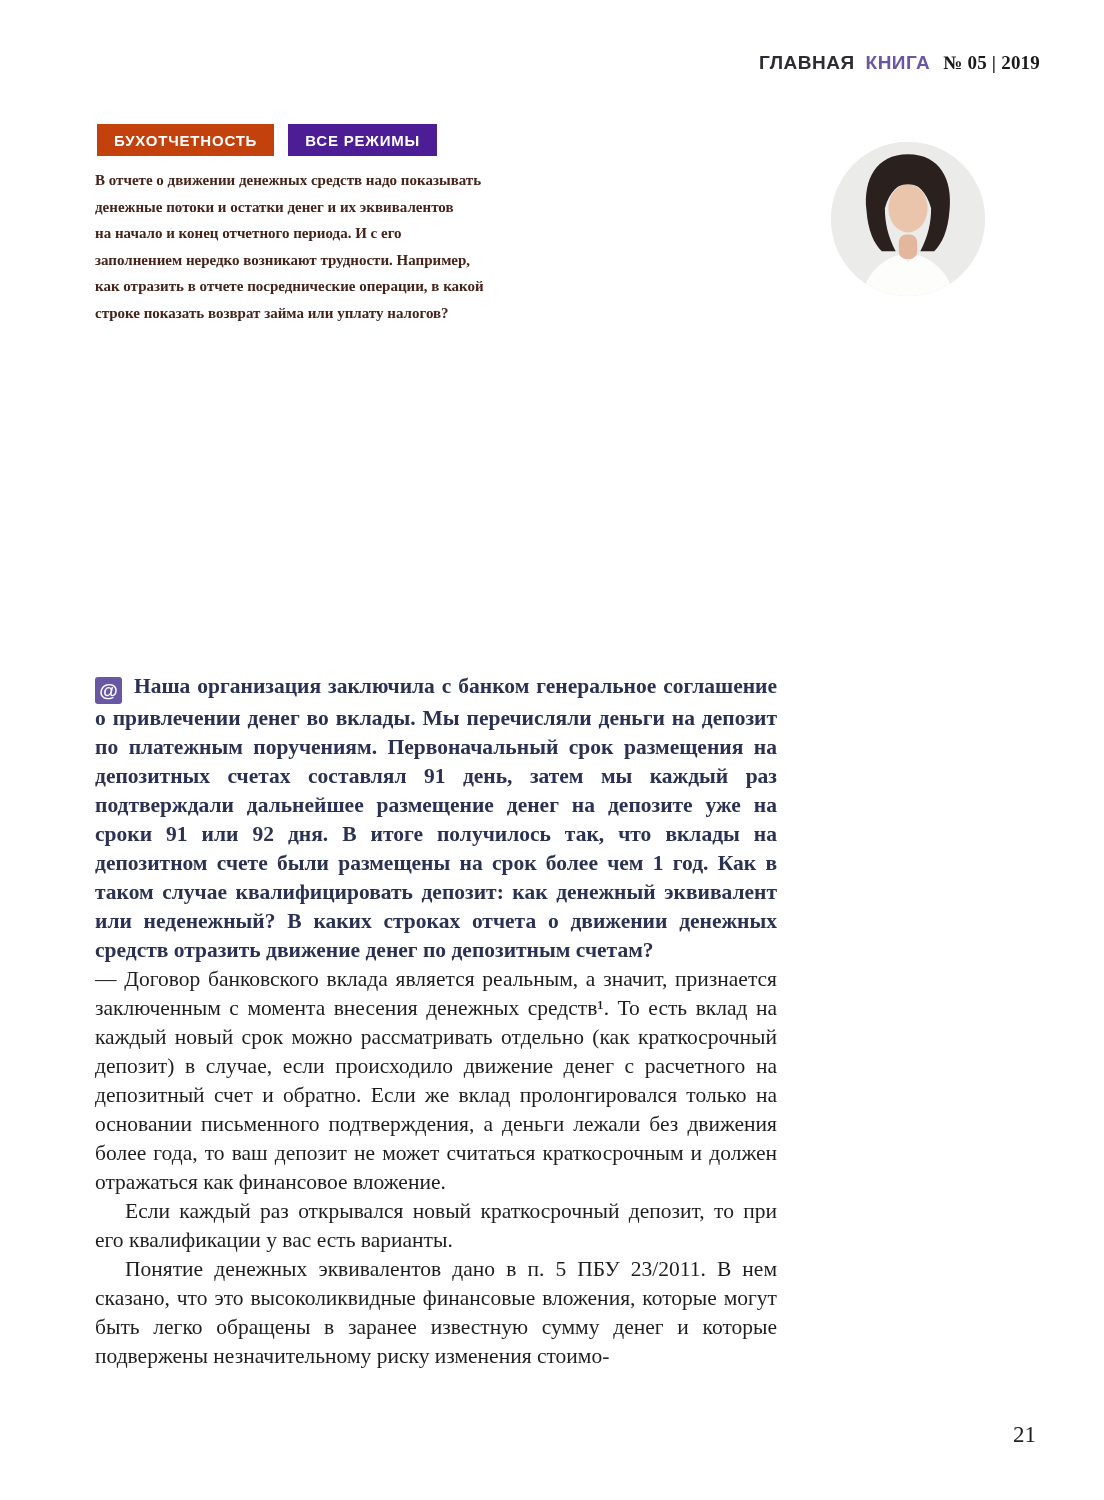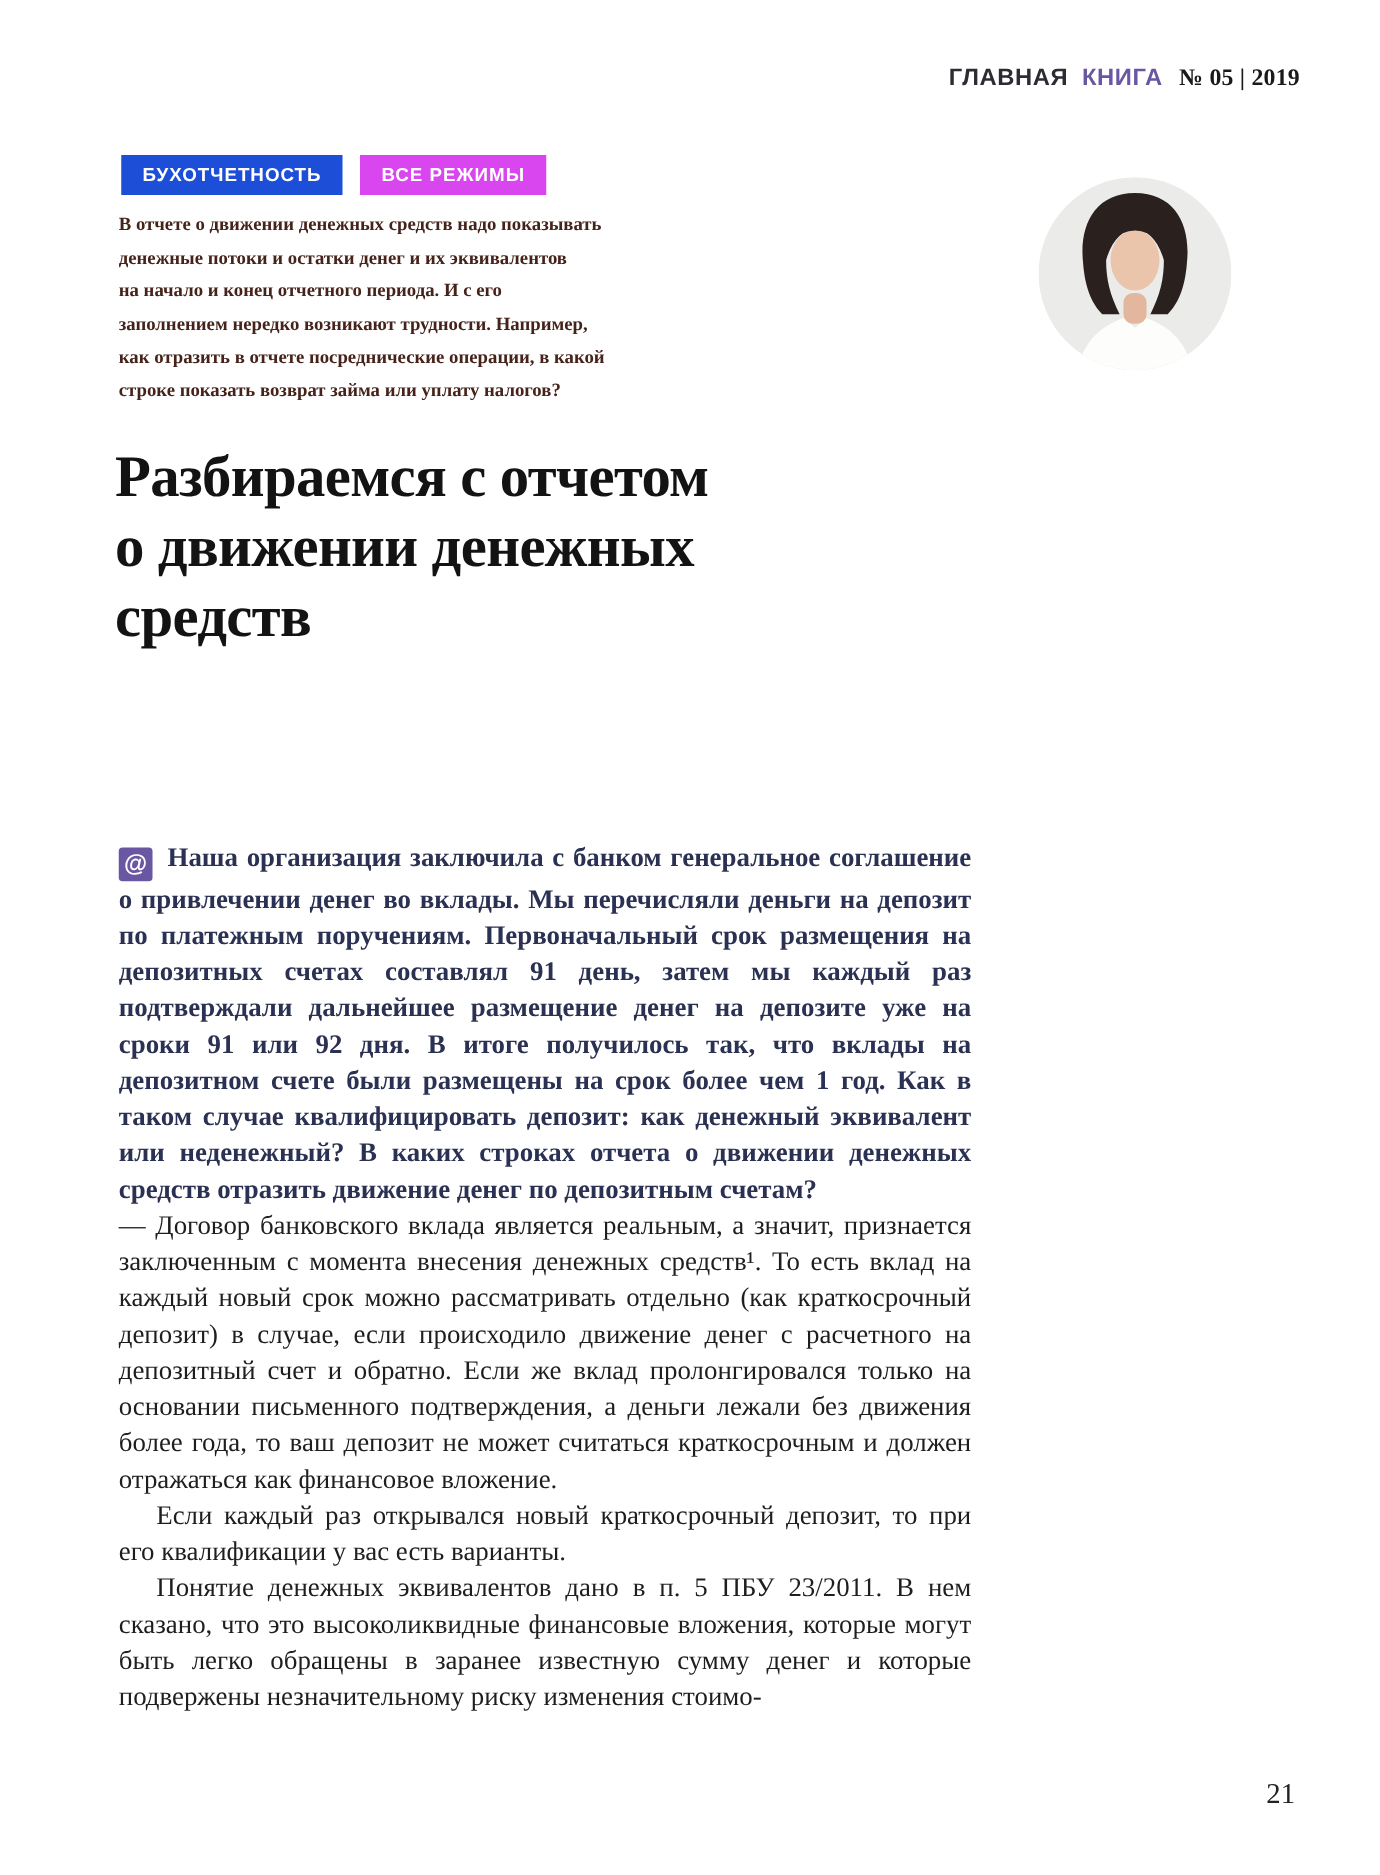--- a/index.html
+++ b/index.html
@@ -17,22 +17,22 @@
   .brand-black{color:#2c2c35;}
   .brand-purple{color:#6a57a3;margin-left:6px;}
   .issue{color:#1a1a1a;margin-left:8px;font-family:"Liberation Serif", serif;}
 
   
   .tags{position:absolute;left:97px;top:124px;display:flex;gap:14px;}
   .tag{
     font-family:"Liberation Sans", sans-serif;font-weight:bold;font-size:15px;
     color:#ffffff;padding:9px 17px 8px;letter-spacing:.8px;line-height:15px;
   }
-  .tag-red{background:#1d4ed8;}
-  .tag-purple{background:#d946ef;}
+  .tag-red{background:#c2410c;}
+  .tag-purple{background:#4c1d95;}
 
   
   .lead{
     position:absolute;left:95px;top:167px;width:700px;
     font-weight:bold;font-size:15px;line-height:26.6px;color:#46231a;
     white-space:pre-line;
   }
 
   
   .photo{
@@ -116,23 +116,20 @@
       <rect width="100" height="100" fill="#ebebe9"></rect>
       <path d="M20 100 C24 82 36 76 44 73 L50 78 L56 73 C64 76 76 82 80 100 Z" fill="#fdfdfb"></path>
       <path d="M50 8 C29 8 21 25 23 44 C24 58 28 66 33 71 L42 71 C37 61 35 53 35 43 C38 32 44 27 50 27 C56 27 62 32 65 43 C65 53 63 61 58 71 L67 71 C72 66 76 58 77 44 C79 25 71 8 50 8 Z" fill="#2a211f"></path>
       <rect x="44" y="60" width="12" height="16" rx="5" fill="#e3b79e"></rect>
       <ellipse cx="50" cy="43" rx="12.7" ry="15.7" fill="#eac4ab"></ellipse>
       <path d="M37 33 Q50 22 63 33 Q63 26 57 21.5 Q50 18 43 21.5 Q37 26 37 33 Z" fill="#2a211f"></path>
     </svg>
   </div>
 
 
-  <h1 class="headline" style="margin:0;">Разбираемся с отчетом
-о движении денежных
-средств</h1>
 
 
   <div class="article">
     <div class="question">
       <span class="at-badge">@</span><span>Наша организация заключила с банком генеральное соглашение о привлечении денег во вклады. Мы перечисляли деньги на депозит по платежным поручениям. Первоначальный срок размещения на депозитных счетах составлял 91 день, затем мы каждый раз подтверждали дальнейшее размещение денег на депозите уже на сроки 91 или 92 дня. В итоге получилось так, что вклады на депозитном счете были размещены на срок более чем 1 год. Как в таком случае квалифицировать депозит: как денежный эквивалент или неденежный? В каких строках отчета о движении денежных средств отразить движение денег по депозитным счетам?</span>
     </div>
     <div class="answer">
       <p>— Договор банковского вклада является реальным, а значит, признается заключенным с момента внесения денежных средств¹. То есть вклад на каждый новый срок можно рассматривать отдельно (как краткосрочный депозит) в случае, если происходило движение денег с расчетного на депозитный счет и обратно. Если же вклад пролонгировался только на основании письменного подтверждения, а деньги лежали без движения более года, то ваш депозит не может считаться краткосрочным и должен отражаться как финансовое вложение.</p>
       <p class="indent">Если каждый раз открывался новый краткосрочный депозит, то при его квалификации у вас есть варианты.</p>
       <p class="indent">Понятие денежных эквивалентов дано в п. 5 ПБУ 23/2011. В нем сказано, что это высоколиквидные финансовые вложения, которые могут быть легко обращены в заранее известную сумму денег и которые подвержены незначительному риску изменения стоимо-</p>

